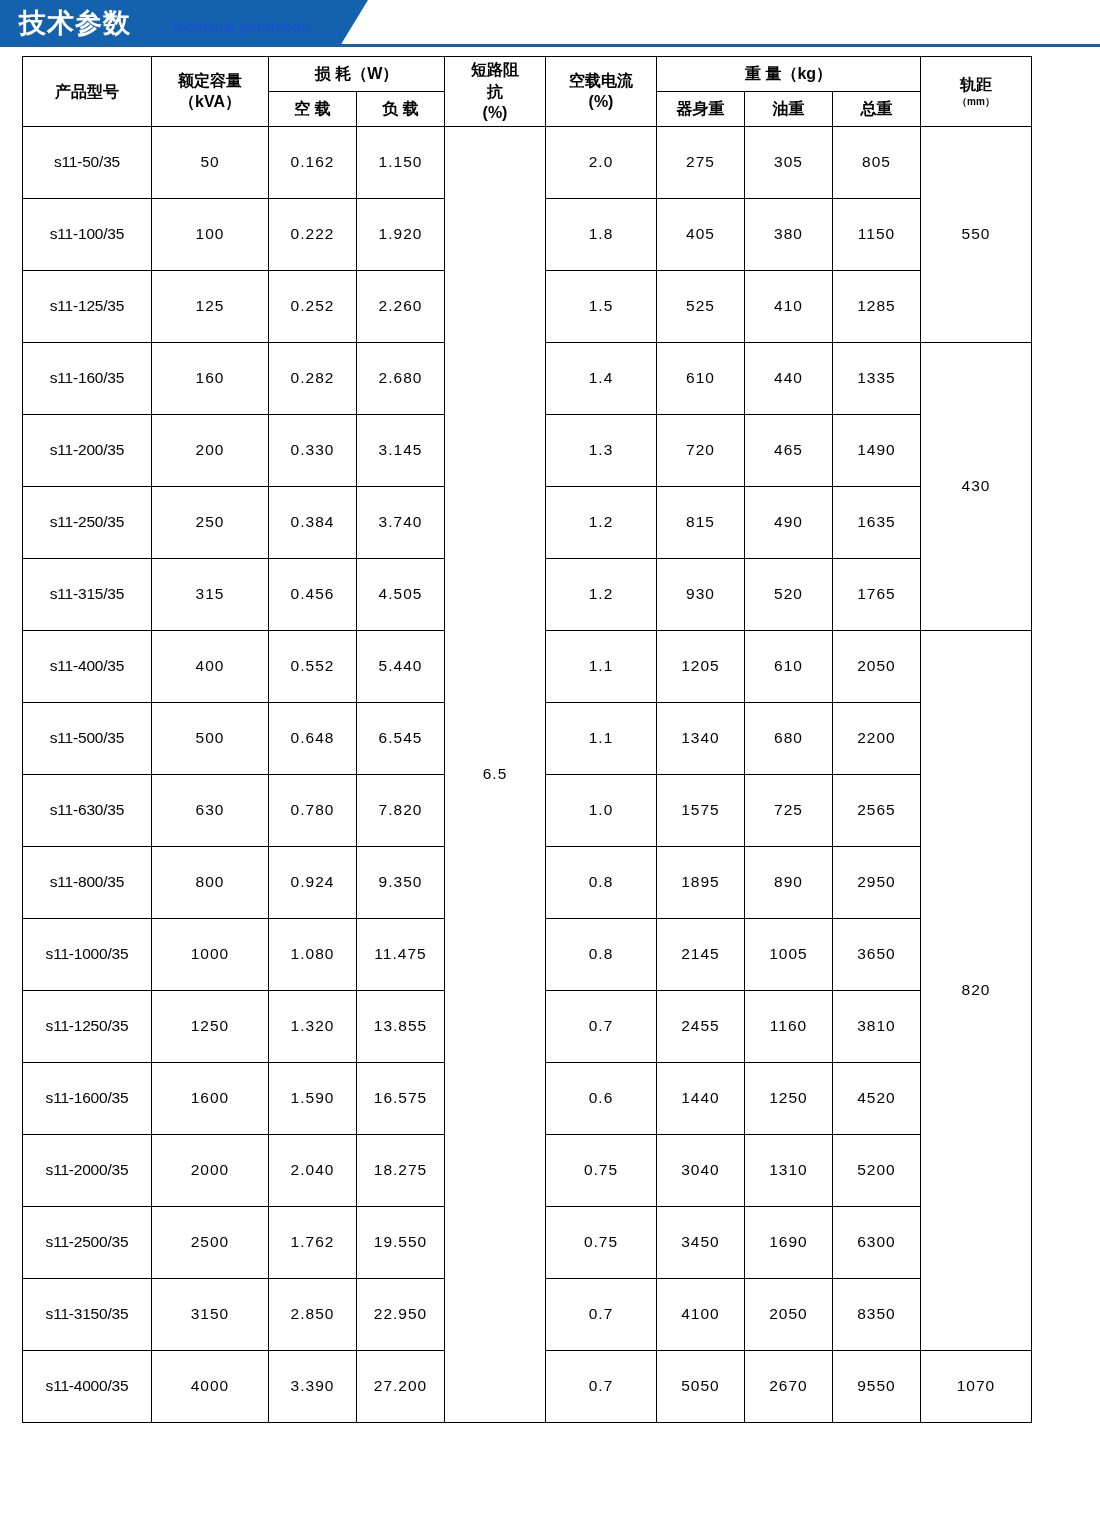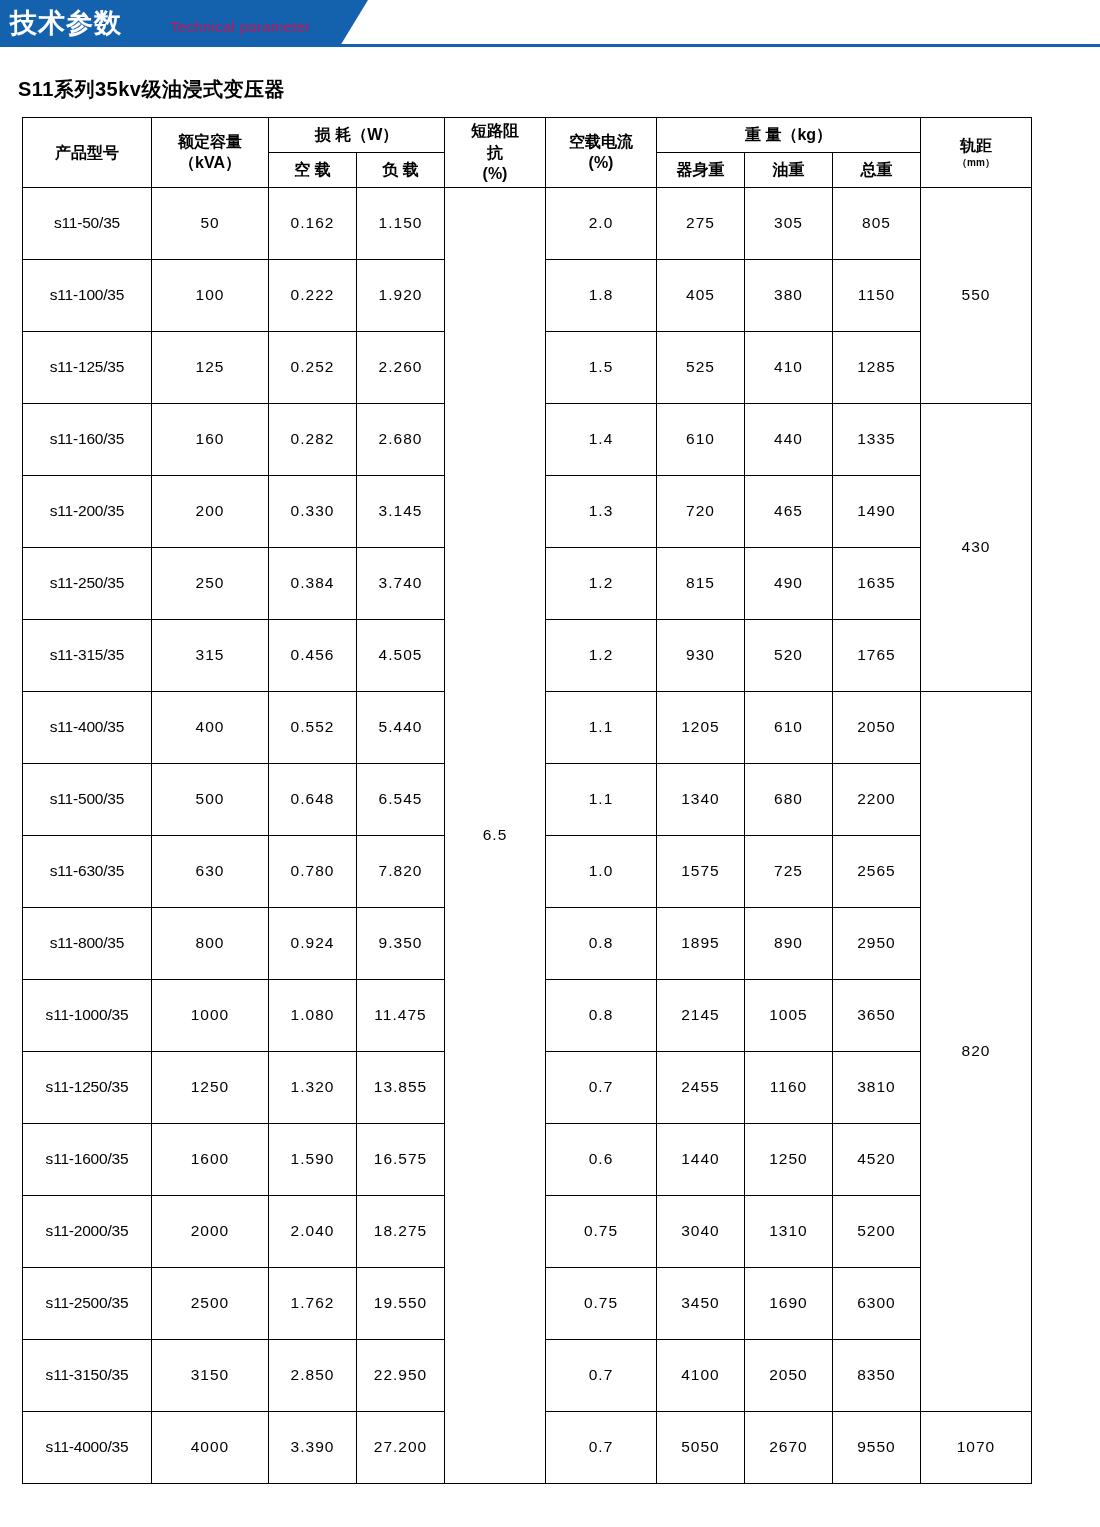--- a/index.html
+++ b/index.html
@@ -46,34 +46,34 @@
   .banner-underline {
     position: absolute;
     left: 0;
     top: 44px;
     height: 3px;
     width: 1100px;
     background: #1461ad;
   }
   .banner-cn {
     position: absolute;
-    left: 10px;
+    left: 19px;
     top: 6px;
     font-size: 27px;
     font-weight: bold;
     color: #ffffff;
     letter-spacing: 1px;
     line-height: 34px;
   }
   .banner-en {
     position: absolute;
     left: 170px;
     top: 18px;
     font-size: 15px;
-    color: #be185d;
+    color: #1d4ed8;
     letter-spacing: .3px;
   }
 
   
   .doc-title {
     margin: 20px 0 14px 18px;
     font-size: 20px;
     font-weight: bold;
     letter-spacing: .5px;
   }
@@ -137,21 +137,20 @@
 <div class="page">
 
   <div class="banner">
     <div class="banner-bar"></div>
     <div class="banner-tail"></div>
     <div class="banner-underline"></div>
     <div class="banner-cn">技术参数</div>
     <div class="banner-en">Technical parameter</div>
   </div>
 
-  <div class="doc-title">S11系列35kv级油浸式变压器</div>
 
   <div class="table-wrap">
     <table class="spec">
       <thead>
         <tr>
           <th class="h-model" rowspan="2">产品型号</th>
           <th class="h-cap" rowspan="2">
             <div>额定容量</div>
             <div>（kVA）</div>
           </th>

